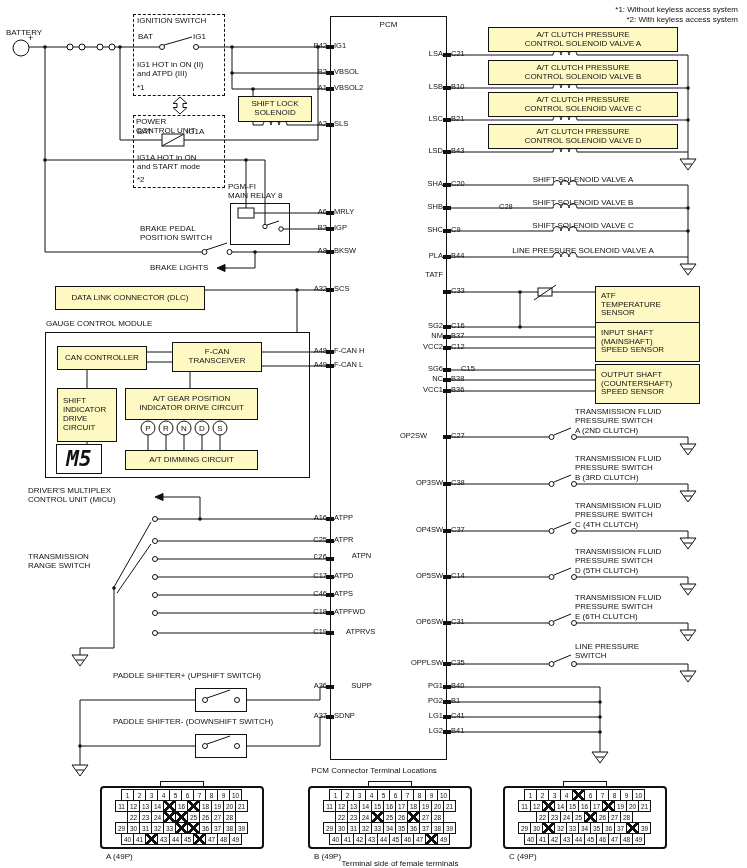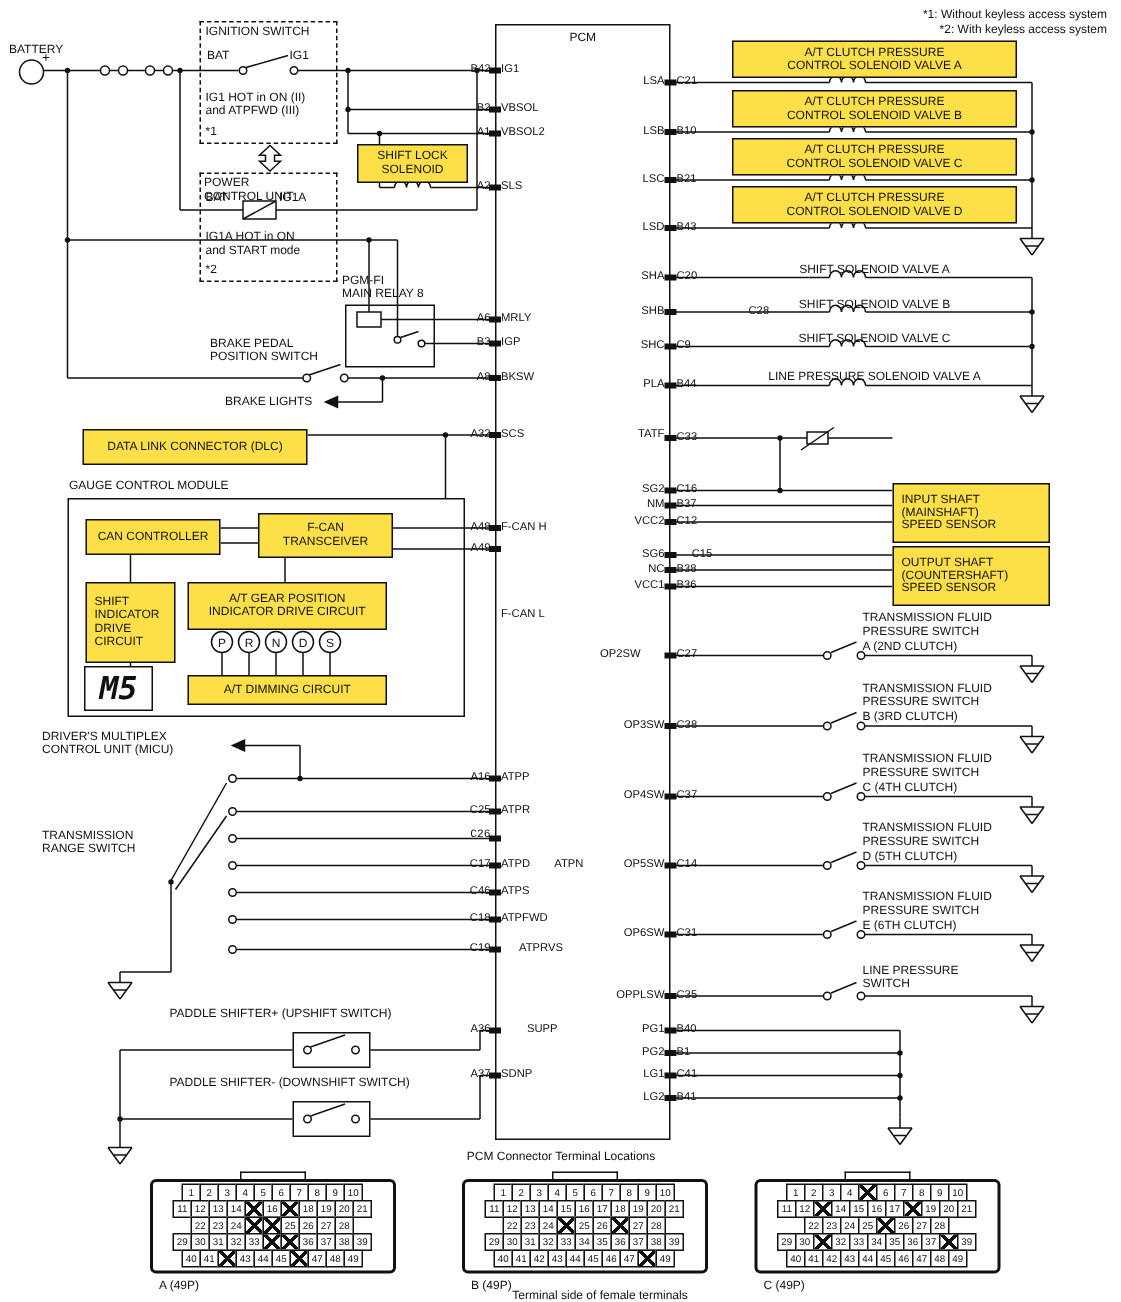--- a/index.html
+++ b/index.html
@@ -5,21 +5,21 @@
   *{margin:0;padding:0;box-sizing:border-box}
   html,body{width:747px;height:868px;background:#fff;color:#111;
     font-family:"Liberation Sans",sans-serif;}
   #stage{position:absolute;left:0;top:0;width:747px;height:868px;overflow:hidden;background:#fff}
   svg.wires{position:absolute;left:0;top:0;z-index:1}
   .lbl{position:absolute;font-size:8px;line-height:1.18;white-space:pre-line;z-index:2}
   .ctr{text-align:center}
   .rt{text-align:right}
   .box{position:absolute;border:1px solid #111;font-size:8px;line-height:1.12;
        display:flex;align-items:center;justify-content:center;text-align:center;
-       white-space:pre-line;z-index:2;background:#fde047}
+       white-space:pre-line;z-index:2;background:#fef9c3}
   .la{justify-content:flex-start;text-align:left;padding-left:5px}
   .clear{background:transparent}
   .dashed{border-style:dashed;background:transparent}
   .pin{position:absolute;font-size:7.5px;line-height:1;z-index:3}
   .tick{position:absolute;width:8px;height:4px;background:#111;z-index:3}
   .m5{position:absolute;left:56px;top:444px;width:46px;height:30px;border:1px solid #111;
       display:flex;align-items:center;justify-content:center;z-index:2;background:#fff;
       font-family:"DejaVu Sans Mono",monospace;font-weight:bold;font-style:italic;font-size:21px}
   .connector{position:absolute;z-index:2;width:164px}
   .tab{width:44px;height:5px;border:1px solid #111;border-bottom:none;margin:0 auto;background:#fff}
@@ -295,21 +295,21 @@
 
 <div class="box clear" style="left:330px;top:16px;width:117px;height:744px"></div>
 <div class="lbl ctr" style="left:330px;top:20px;width:117px">PCM</div>
 
 <div class="lbl" style="left:6px;top:28px">BATTERY</div>
 <div class="box dashed" style="left:133px;top:14px;width:92px;height:82px"></div>
 <div class="lbl" style="left:137px;top:16px;width:86px">IGNITION SWITCH</div>
 <div class="lbl" style="left:138px;top:32px">BAT</div>
 <div class="lbl" style="left:193px;top:32px">IG1</div>
 <div class="lbl" style="left:137px;top:60px;width:86px">IG1 HOT in ON (II)
-and ATPFWD (III)</div>
+and ATPD (III)</div>
 <div class="lbl" style="left:137px;top:83px">*1</div>
 
 <div class="box dashed" style="left:133px;top:115px;width:92px;height:73px"></div>
 <div class="lbl" style="left:136px;top:117px;width:70px">POWER
 CONTROL UNIT</div>
 <div class="lbl" style="left:137px;top:127px">BAT</div>
 <div class="lbl" style="left:186px;top:127px">IG1A</div>
 <div class="lbl" style="left:137px;top:153px;width:86px">IG1A HOT in ON
 and START mode</div>
 <div class="lbl" style="left:137px;top:175px">*2</div>
@@ -352,20 +352,23 @@
 <div class="box" style="left:488px;top:60px;width:190px;height:25px">A/T CLUTCH PRESSURE
 CONTROL SOLENOID VALVE B</div>
 <div class="box" style="left:488px;top:92px;width:190px;height:25px">A/T CLUTCH PRESSURE
 CONTROL SOLENOID VALVE C</div>
 <div class="box" style="left:488px;top:124px;width:190px;height:25px">A/T CLUTCH PRESSURE
 CONTROL SOLENOID VALVE D</div>
 <div class="lbl ctr" style="left:488px;top:175px;width:190px">SHIFT SOLENOID VALVE A</div>
 <div class="lbl ctr" style="left:488px;top:198px;width:190px">SHIFT SOLENOID VALVE B</div>
 <div class="lbl ctr" style="left:488px;top:221px;width:190px">SHIFT SOLENOID VALVE C</div>
 <div class="lbl ctr" style="left:488px;top:246px;width:190px">LINE PRESSURE SOLENOID VALVE A</div>
+<div class="box la" style="left:595px;top:286px;width:105px;height:38px">ATF
+TEMPERATURE
+SENSOR</div>
 <div class="box la" style="left:595px;top:322px;width:105px;height:40px">INPUT SHAFT
 (MAINSHAFT)
 SPEED SENSOR</div>
 <div class="box la" style="left:595px;top:364px;width:105px;height:40px">OUTPUT SHAFT
 (COUNTERSHAFT)
 SPEED SENSOR</div>
 <div class="lbl" style="left:575px;top:407px;width:112px">TRANSMISSION FLUID
 PRESSURE SWITCH
 A (2ND CLUTCH)</div>
 <div class="lbl" style="left:575px;top:454px;width:112px">TRANSMISSION FLUID
@@ -405,30 +408,30 @@
       <div class="pin" style="left: 293px; top: 247px; width: 34px; text-align: right;">A8</div>
       <div class="pin" style="left: 334px; top: 247px; width: 55px; text-align: left;">BKSW</div>
       <div class="tick" style="left: 326px; top: 250px;"></div>
       <div class="pin" style="left: 293px; top: 285px; width: 34px; text-align: right;">A32</div>
       <div class="pin" style="left: 334px; top: 285px; width: 55px; text-align: left;">SCS</div>
       <div class="tick" style="left: 326px; top: 288px;"></div>
       <div class="pin" style="left: 293px; top: 347px; width: 34px; text-align: right;">A48</div>
       <div class="pin" style="left: 334px; top: 347px; width: 55px; text-align: left;">F-CAN H</div>
       <div class="tick" style="left: 326px; top: 350px;"></div>
       <div class="pin" style="left: 293px; top: 361px; width: 34px; text-align: right;">A49</div>
-      <div class="pin" style="left: 334px; top: 361px; width: 55px; text-align: left; margin-top: 44px;">F-CAN L</div>
+      <div class="pin" style="left: 334px; top: 361px; width: 55px; text-align: left;">F-CAN L</div>
       <div class="tick" style="left: 326px; top: 364px;"></div>
       <div class="pin" style="left: 293px; top: 514px; width: 34px; text-align: right;">A16</div>
       <div class="pin" style="left: 334px; top: 514px; width: 55px; text-align: left;">ATPP</div>
       <div class="tick" style="left: 326px; top: 517px;"></div>
       <div class="pin" style="left: 293px; top: 536px; width: 34px; text-align: right;">C25</div>
       <div class="pin" style="left: 334px; top: 536px; width: 55px; text-align: left;">ATPR</div>
       <div class="tick" style="left: 326px; top: 539px;"></div>
       <div class="pin" style="left: 293px; top: 554px; width: 34px; text-align: right; font-family: Liberation Mono, monospace;">C26</div>
-      <div class="pin" style="left: 334px; top: 572px; width: 55px; text-align: right;">ATPN</div>
+      <div class="pin" style="left: 334px; top: 552px; width: 55px; text-align: center;">ATPN</div>
       <div class="tick" style="left: 326px; top: 557px;"></div>
       <div class="pin" style="left: 293px; top: 572px; width: 34px; text-align: right;">C17</div>
       <div class="pin" style="left: 334px; top: 572px; width: 55px; text-align: left;">ATPD</div>
       <div class="tick" style="left: 326px; top: 575px;"></div>
       <div class="pin" style="left: 293px; top: 590px; width: 34px; text-align: right;">C46</div>
       <div class="pin" style="left: 334px; top: 590px; width: 55px; text-align: left;">ATPS</div>
       <div class="tick" style="left: 326px; top: 593px;"></div>
       <div class="pin" style="left: 293px; top: 608px; width: 34px; text-align: right;">C18</div>
       <div class="pin" style="left: 334px; top: 608px; width: 55px; text-align: left;">ATPFWD</div>
       <div class="tick" style="left: 326px; top: 611px;"></div>
@@ -458,21 +461,21 @@
       <div class="tick" style="left: 443px; top: 183px;"></div>
       <div class="pin" style="left: 400px; top: 203px; width: 43px; text-align: right;">SHB</div>
       <div class="pin" style="left: 451px; top: 203px; width: 34px; text-align: left; padding-left: 48px;">C28</div>
       <div class="tick" style="left: 443px; top: 206px;"></div>
       <div class="pin" style="left: 400px; top: 226px; width: 43px; text-align: right;">SHC</div>
       <div class="pin" style="left: 451px; top: 226px; width: 34px; text-align: left;">C9</div>
       <div class="tick" style="left: 443px; top: 229px;"></div>
       <div class="pin" style="left: 400px; top: 252px; width: 43px; text-align: right;">PLA</div>
       <div class="pin" style="left: 451px; top: 252px; width: 34px; text-align: left;">B44</div>
       <div class="tick" style="left: 443px; top: 255px;"></div>
-      <div class="pin" style="left: 400px; top: 285px; width: 43px; text-align: right;">TATF</div>
+      <div class="pin" style="left: 400px; top: 271px; width: 43px; text-align: right;">TATF</div>
       <div class="pin" style="left: 451px; top: 287px; width: 34px; text-align: left;">C33</div>
       <div class="tick" style="left: 443px; top: 290px;"></div>
       <div class="pin" style="left: 400px; top: 322px; width: 43px; text-align: right;">SG2</div>
       <div class="pin" style="left: 451px; top: 322px; width: 34px; text-align: left;">C16</div>
       <div class="tick" style="left: 443px; top: 325px;"></div>
       <div class="pin" style="left: 400px; top: 332px; width: 43px; text-align: right;">NM</div>
       <div class="pin" style="left: 451px; top: 332px; width: 34px; text-align: left;">B37</div>
       <div class="tick" style="left: 443px; top: 335px;"></div>
       <div class="pin" style="left: 400px; top: 343px; width: 43px; text-align: right;">VCC2</div>
       <div class="pin" style="left: 451px; top: 343px; width: 34px; text-align: left;">C12</div>

